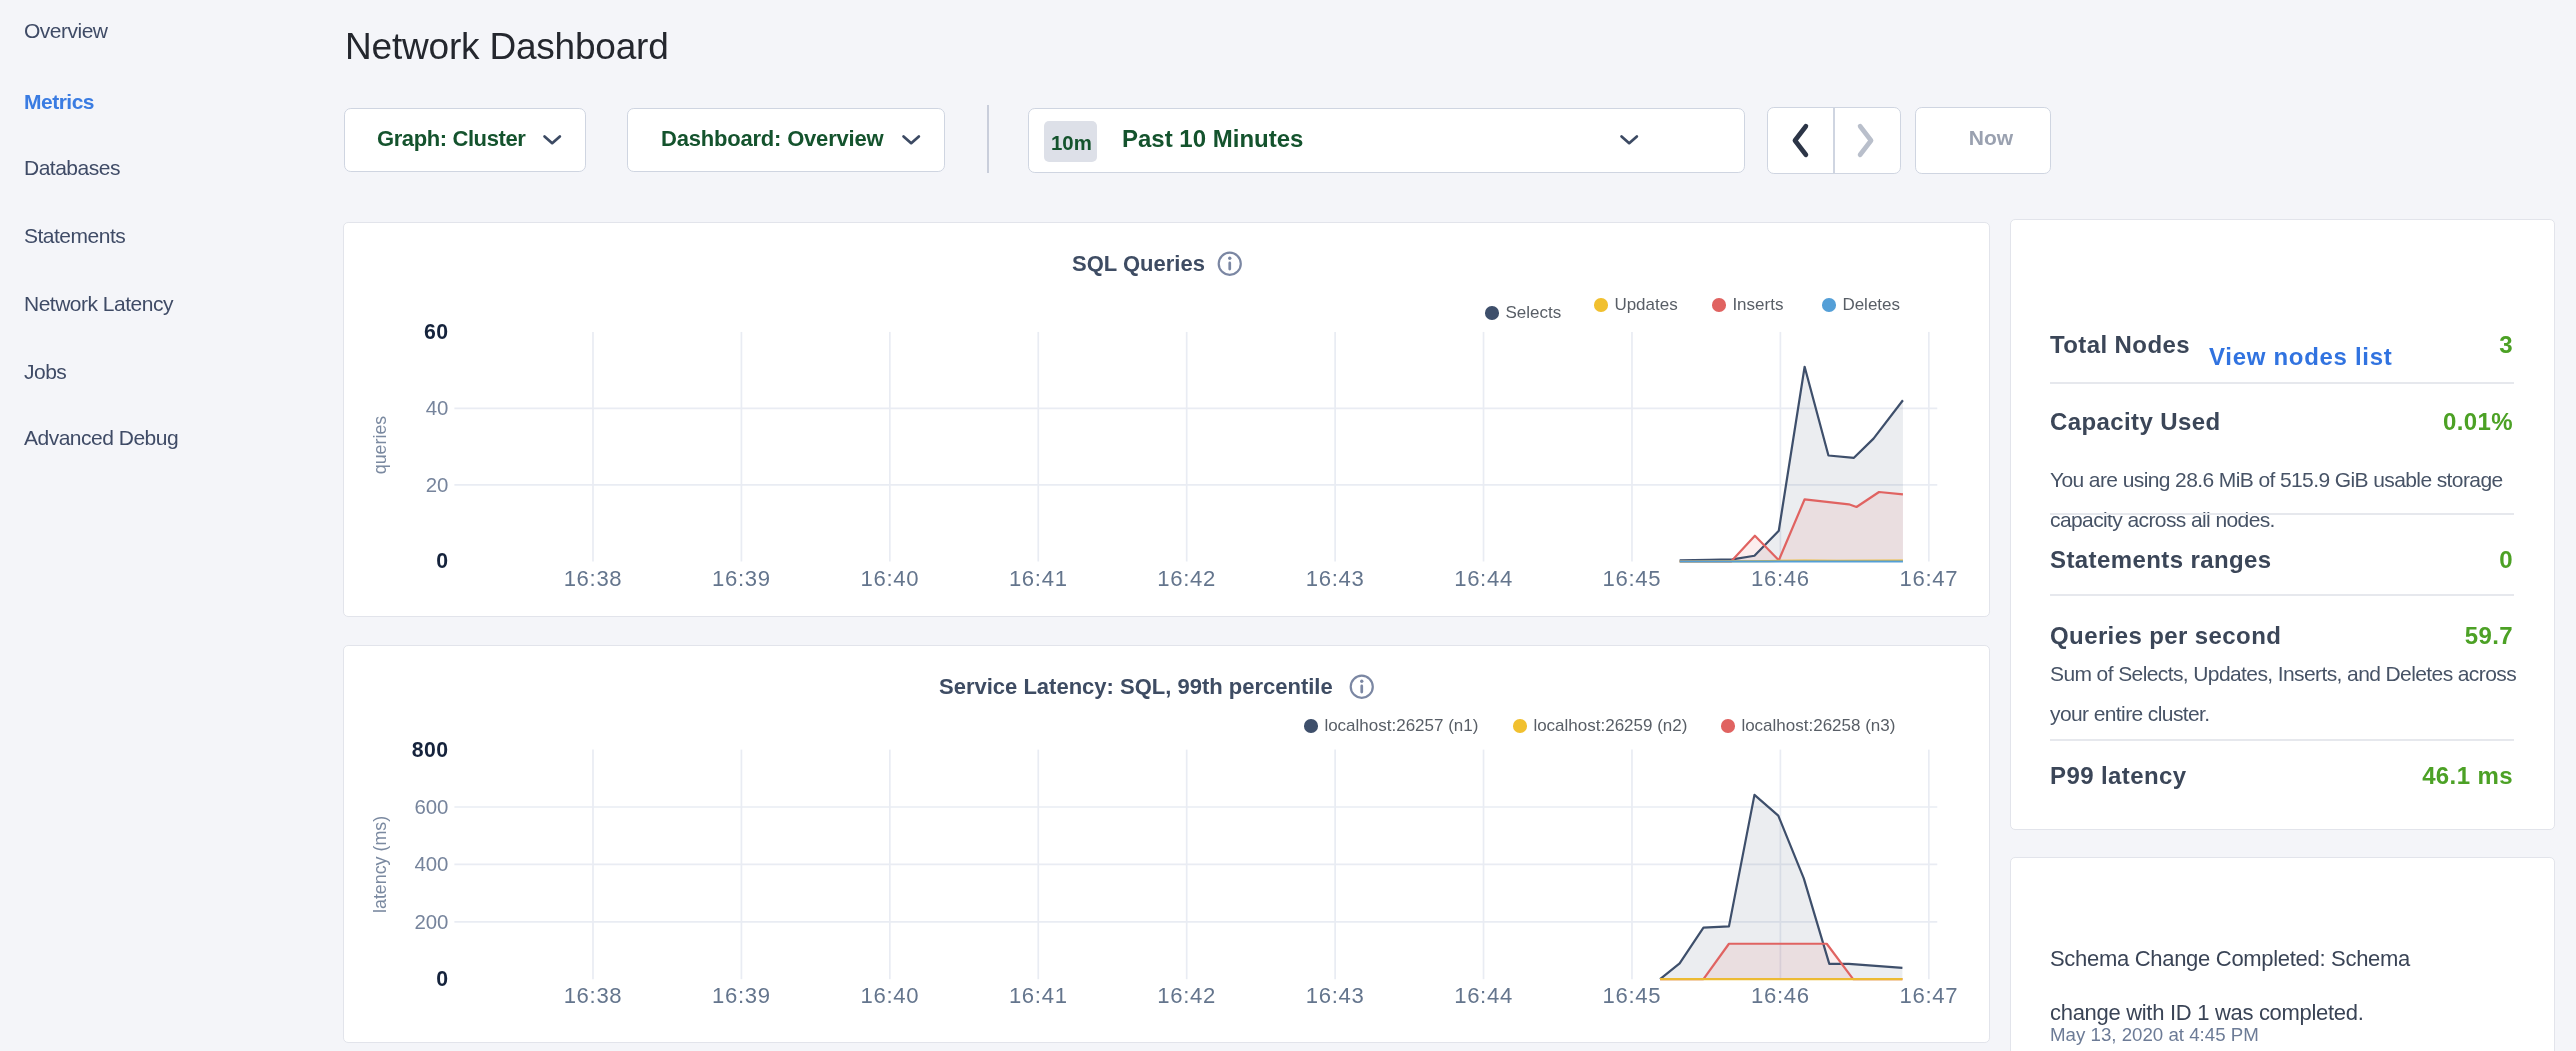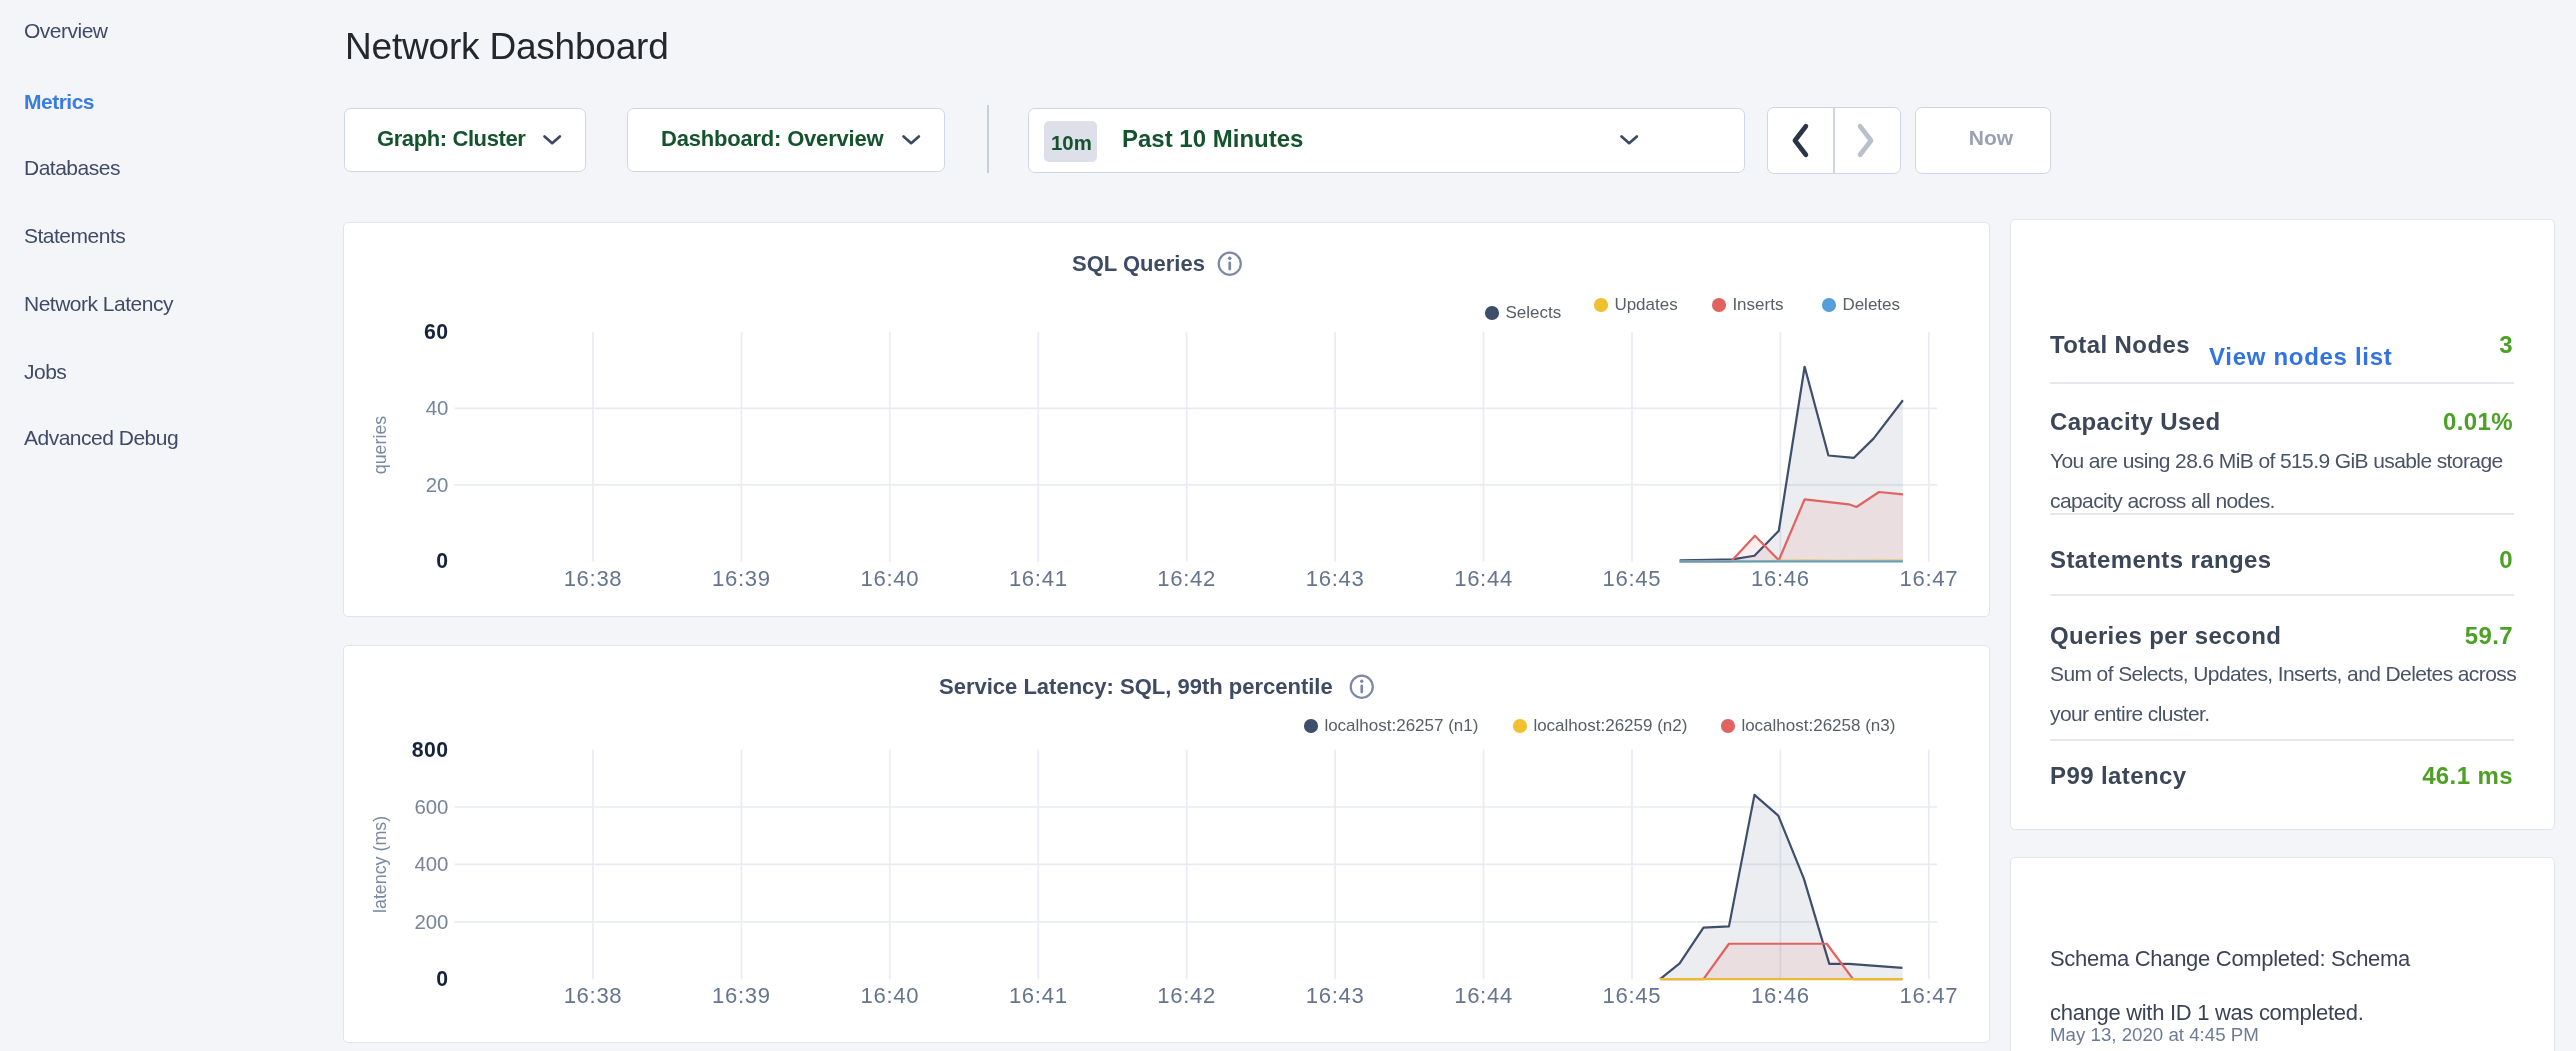--- a/index.html
+++ b/index.html
@@ -175,21 +175,21 @@
       <path d="M1549,393 L1834,393" fill="none" stroke="#ecba32" stroke-width="2.6" stroke-linejoin="round"></path>
     </svg>
 
   <div class="card" style="left:2010px; top:219px; width:545px; height:611px;"></div>
   <div class="abs row-label" style="left:2050px; top:330px;">Total Nodes</div>
   <div class="abs link" style="left:2209px; top:330px; font-size:24px; letter-spacing:0.7px; line-height:29px;margin-top:12px;">View nodes list</div>
   <div class="abs row-val" style="right:63px; top:330px;">3</div>
   <div class="abs divider" style="left:2050px; top:382px; width:464px; right:auto;"></div>
   <div class="abs row-label" style="left:2050px; top:407px;">Capacity Used</div>
   <div class="abs row-val" style="right:63px; top:407px;">0.01%</div>
-  <div class="abs row-desc" style="left:2050px; top:441px;">You are using 28.6 MiB of 515.9 GiB usable storage<br>capacity across all nodes.</div>
+  <div class="abs row-desc" style="left:2050px; top:460px;">You are using 28.6 MiB of 515.9 GiB usable storage<br>capacity across all nodes.</div>
   <div class="abs divider" style="left:2050px; top:513px; width:464px; right:auto;"></div>
   <div class="abs row-label" style="left:2050px; top:545px;">Statements ranges</div>
   <div class="abs row-val" style="right:63px; top:545px;">0</div>
   <div class="abs divider" style="left:2050px; top:594px; width:464px; right:auto;"></div>
   <div class="abs row-label" style="left:2050px; top:621px;">Queries per second</div>
   <div class="abs row-val" style="right:63px; top:621px;">59.7</div>
   <div class="abs row-desc" style="left:2050px; top:654px;">Sum of Selects, Updates, Inserts, and Deletes across<br>your entire cluster.</div>
   <div class="abs divider" style="left:2050px; top:739px; width:464px; right:auto;"></div>
   <div class="abs row-label" style="left:2050px; top:761px;">P99 latency</div>
   <div class="abs row-val" style="right:63px; top:761px;">46.1 ms</div>

